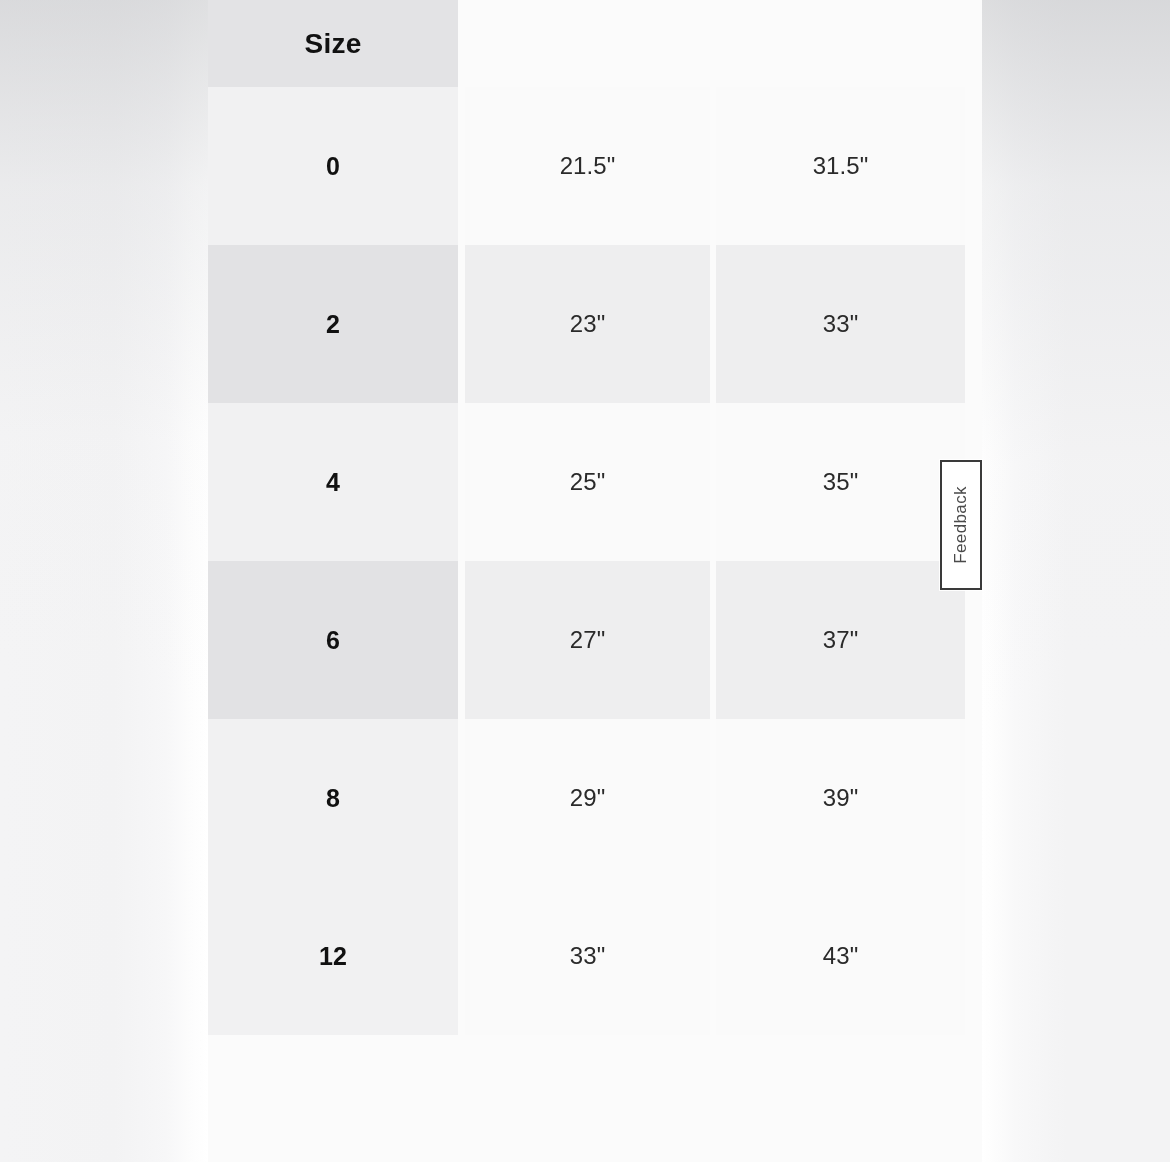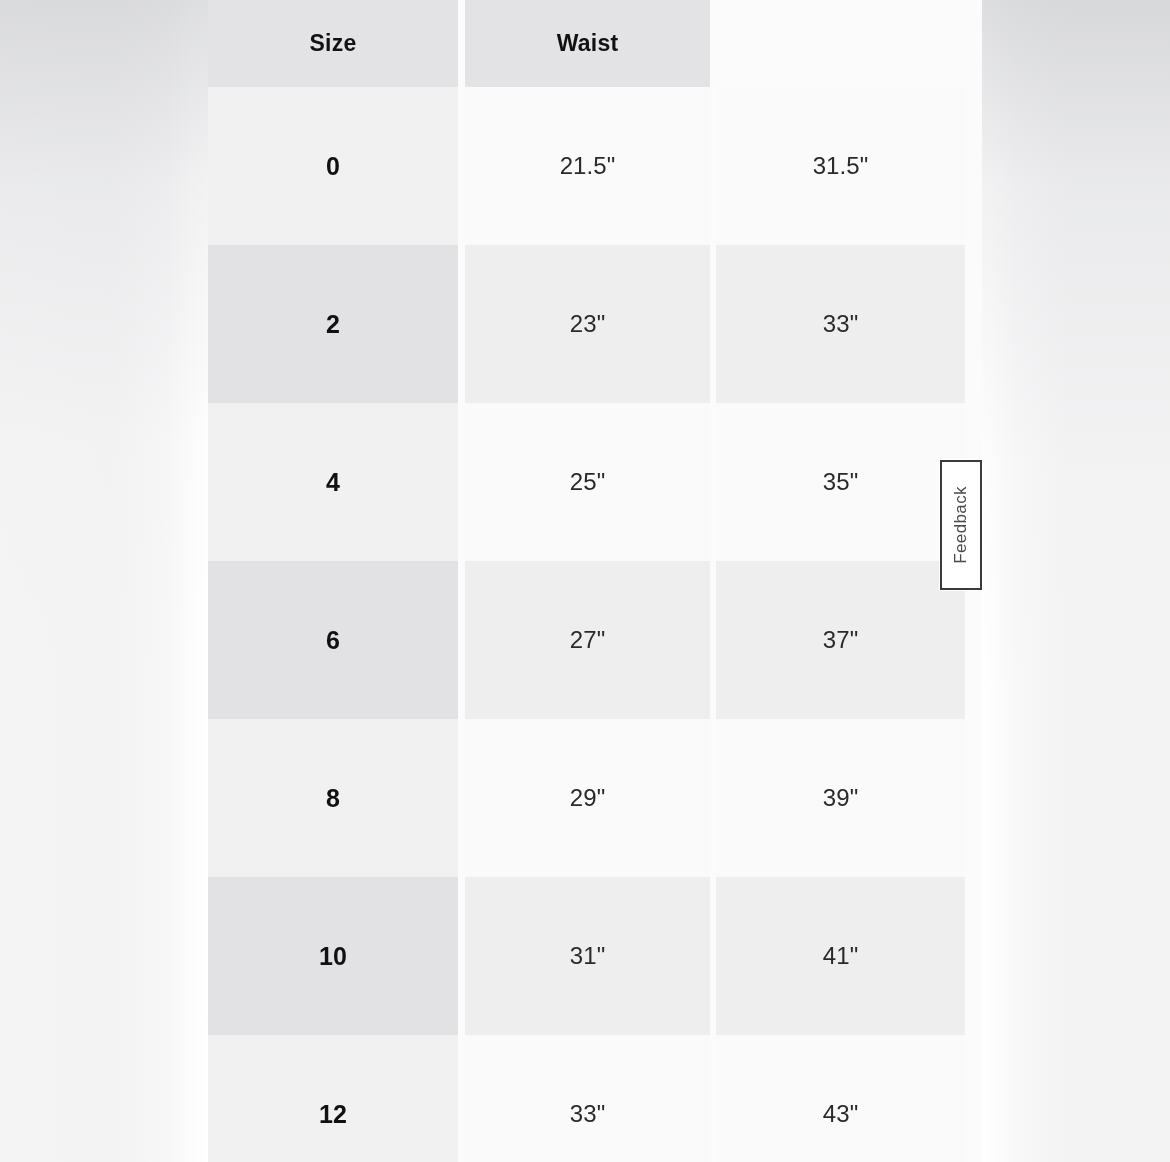--- a/index.html
+++ b/index.html
@@ -87,21 +87,21 @@
 
   
   .col-size  { width: 250px; margin-right: 7px; }
   .col-waist { width: 245px; margin-right: 6px; }
   .col-hip   { width: 249px; }
 
   
   .chart-row.header { height: 87px; }
   .chart-row.header .cell {
     background: #e3e3e5;
-    font-size: 23px;
+    font-size: 28px;
     font-weight: 700;
     letter-spacing: 0.2px;
     color: #111111;
   }
 
   
   .chart-row.data { height: 158px; }
   .chart-row.data .cell {
     font-size: 24px;
     font-weight: 400;
@@ -155,21 +155,20 @@
 
 <div id="page">
 
   <div class="gutter left"></div>
   <div class="gutter right"></div>
 
   <div id="size-chart">
 
     <div class="chart-row header">
       <div class="cell col-size">Size</div>
-      <div class="cell col-waist">Waist</div>
     </div>
 
     <div class="chart-row data odd">
       <div class="cell col-size">0</div>
       <div class="cell col-waist">21.5"</div>
       <div class="cell col-hip">31.5"</div>
     </div>
 
     <div class="chart-row data even">
       <div class="cell col-size">2</div>
@@ -188,25 +187,20 @@
       <div class="cell col-waist">27"</div>
       <div class="cell col-hip">37"</div>
     </div>
 
     <div class="chart-row data odd">
       <div class="cell col-size">8</div>
       <div class="cell col-waist">29"</div>
       <div class="cell col-hip">39"</div>
     </div>
 
-    <div class="chart-row data even">
-      <div class="cell col-size">10</div>
-      <div class="cell col-waist">31"</div>
-      <div class="cell col-hip">41"</div>
-    </div>
 
     <div class="chart-row data odd">
       <div class="cell col-size">12</div>
       <div class="cell col-waist">33"</div>
       <div class="cell col-hip">43"</div>
     </div>
 
   </div>
 
   <div id="feedback-tab">

